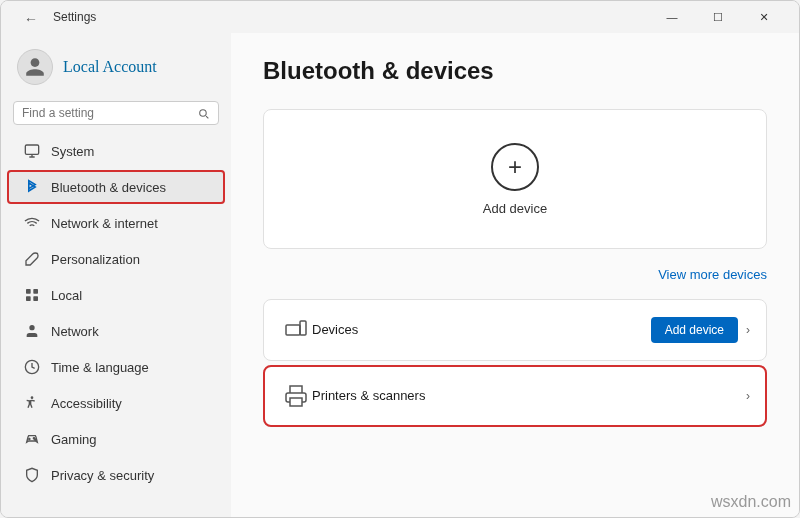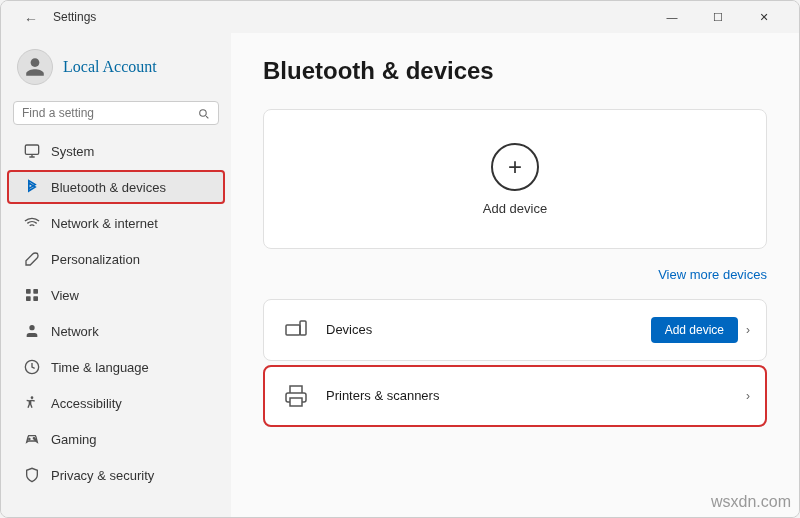--- a/index.html
+++ b/index.html
@@ -197,21 +197,20 @@
       cursor: pointer;
       text-decoration: none;
       text-align: right;
     }
     .settings-row {
       background: white;
       border-radius: 8px;
       padding: 14px 16px;
       display: flex;
       align-items: center;
-      gap: 14px;
       margin-bottom: 4px;
       border: 1px solid #e0e0e0;
       cursor: pointer;
     }
     .settings-row.highlighted {
       outline: 2px solid #d32f2f;
       outline-offset: -2px;
     }
     .row-icon {
       width: 32px;
@@ -339,21 +338,21 @@
 
       <div class="nav-item">
         <div class="nav-icon">
           <svg width="16" height="16" viewBox="0 0 24 24" fill="#555">
             <rect x="3" y="3" width="7" height="7" rx="1"></rect>
               <rect x="14" y="3" width="7" height="7" rx="1"></rect>
               <rect x="3" y="14" width="7" height="7" rx="1"></rect>
               <rect x="14" y="14" width="7" height="7" rx="1"></rect>
           </svg>
         </div>
-        <span>View</span>
+        <span>Local</span>
       </div>
 
       <div class="nav-item">
         <div class="nav-icon">
           <svg width="16" height="16" viewBox="0 0 24 24" fill="#555">
             <path d="M20 21v-2a4 4 0 0 0-4-4H8a4 4 0 0 0-4 4v2"></path>
               <circle cx="12" cy="7" r="4"></circle>
           </svg>
         </div>
         <span>Network</span>

